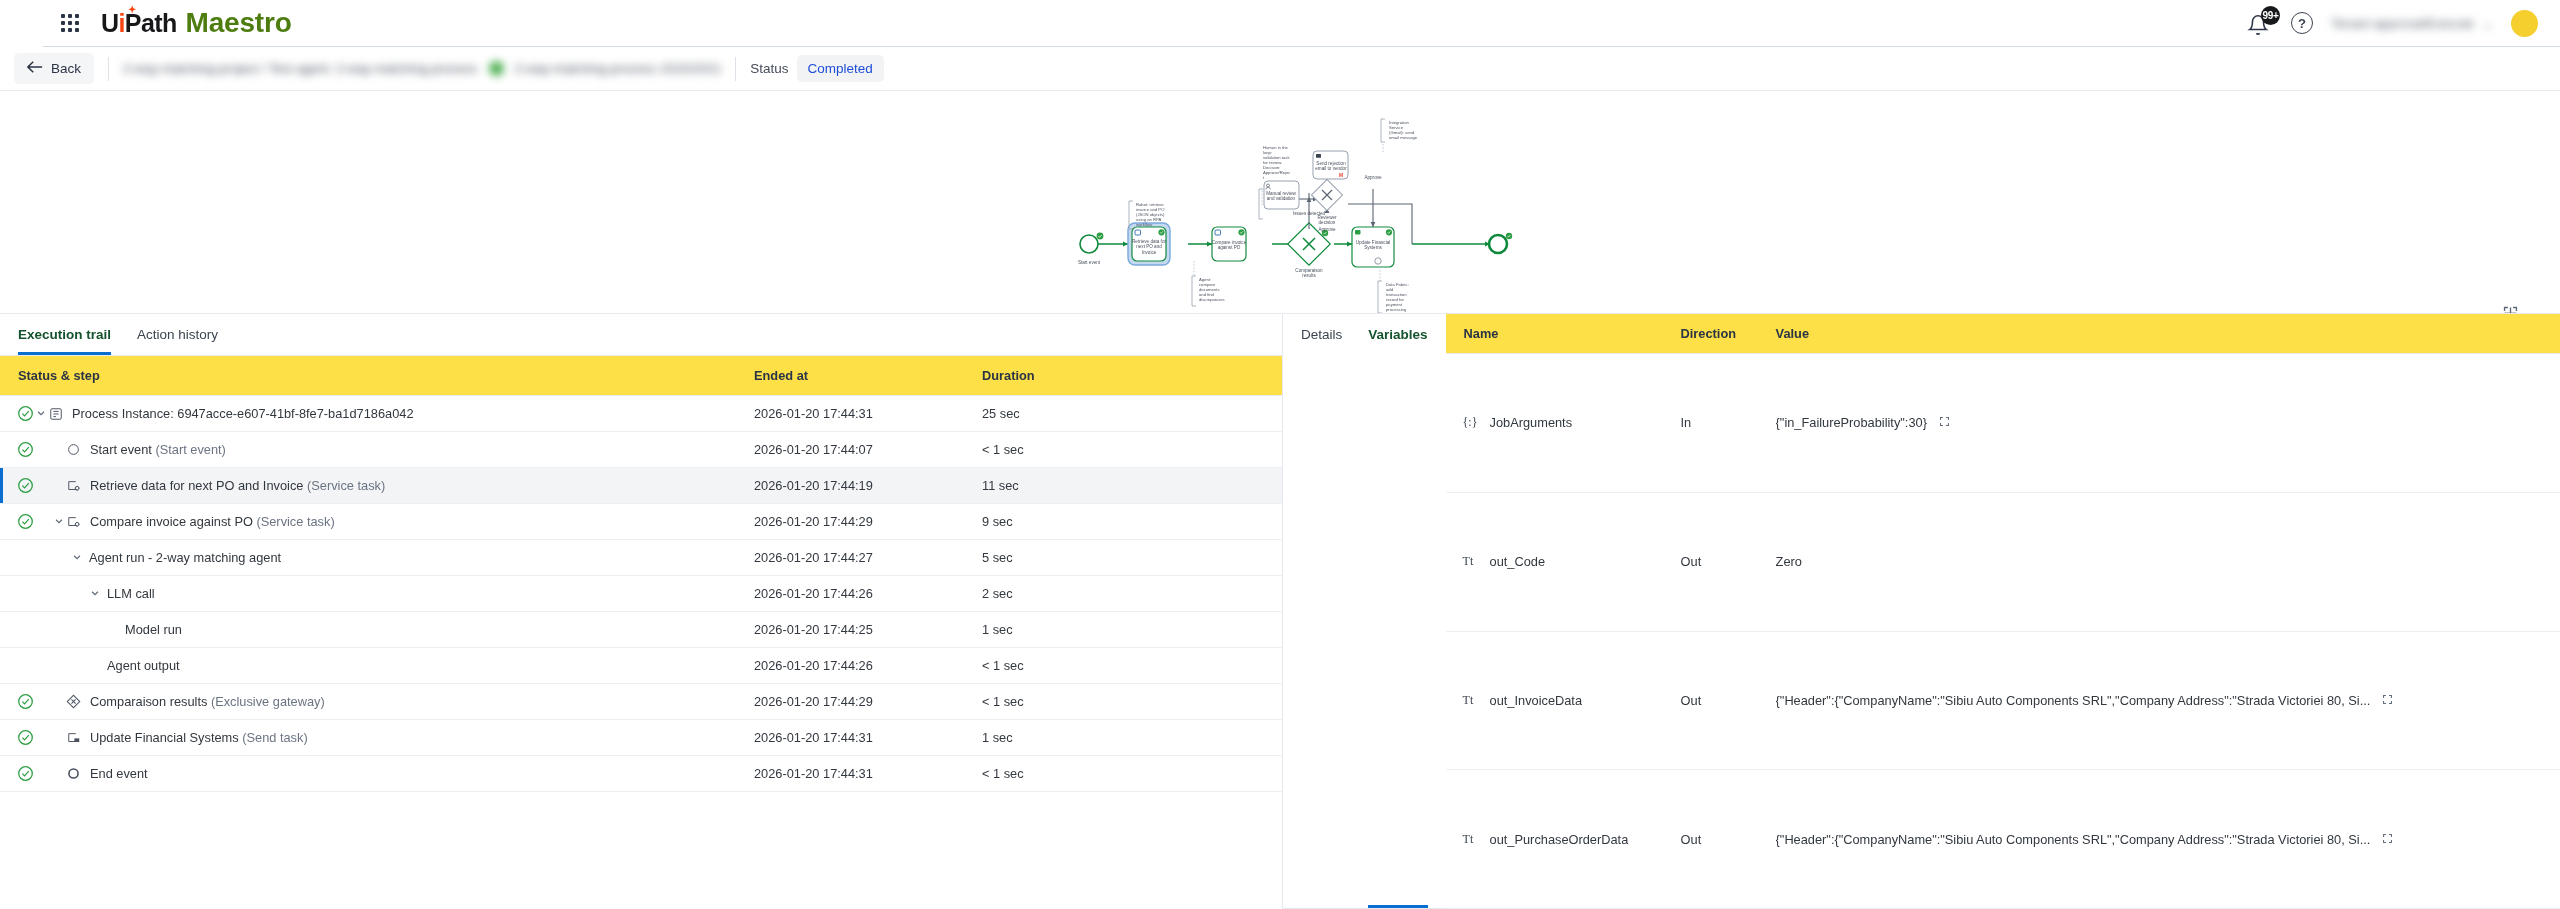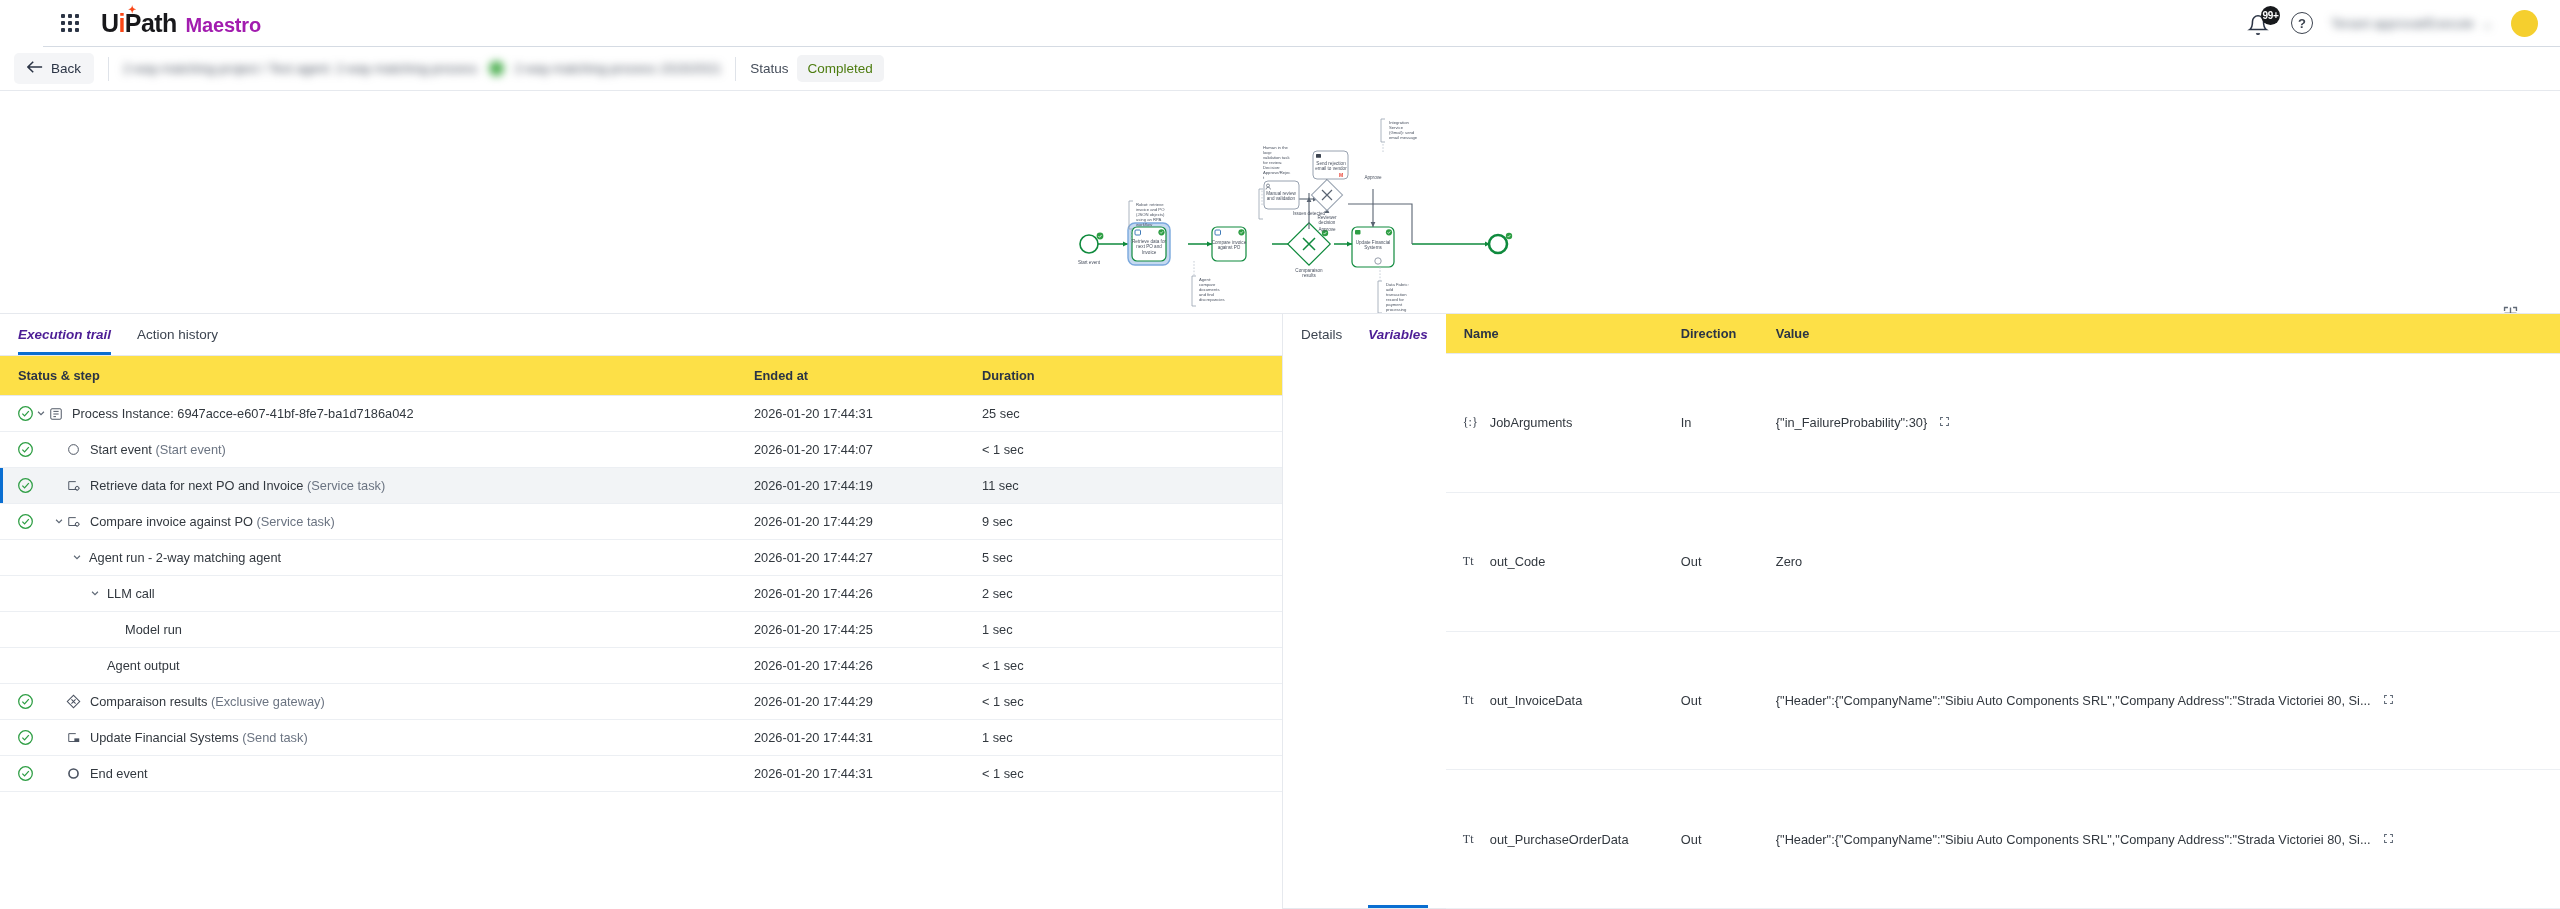--- a/index.html
+++ b/index.html
@@ -21,21 +21,21 @@
     position: relative;
     margin-left: 43px;
   }
   .apps-grid { display: grid; grid-template-columns: repeat(3,4px); grid-template-rows: repeat(3,4px);
                gap: 3px; margin-right: 22px; cursor: pointer; }
   .apps-grid i { width: 4px; height: 4px; background: #2b3445; border-radius: 1px; display:block; }
   .brand { display:flex; align-items:baseline; gap:9px; }
   .brand-uipath { font-size: 25px; font-weight: 700; letter-spacing: -0.6px; color:#18181b; position:relative; }
   .brand-uipath .dot-i { color: #fa4616; }
   .brand-spark { position:absolute; top:-5px; left:27px; color:#fa4616; font-size:10px; }
-  .brand-product { font-size: 20px; font-weight: 600; color: #a21caf; letter-spacing:-0.2px;}
+  .brand-product { font-size: 28px; font-weight: 600; color: #4d7c0f; letter-spacing:-0.2px;}
   .topbar-right { margin-left:auto; display:flex; align-items:center; gap: 18px; }
   .bell-wrap { position:relative; width:26px; height:26px; cursor:pointer; }
   .bell-wrap svg { position:absolute; bottom:0; left:0; }
   .bell-badge {
     position:absolute; top:-4px; right:-7px; background:#17191c; color:#fff;
     font-size:10px; font-weight:700; border-radius:50%; width:19px; height:19px;
     display:flex; align-items:center; justify-content:center; letter-spacing:-0.3px;
   }
   .help-icon { width:22px; height:22px; border:1.6px solid #3d4450; border-radius:50%;
                display:flex;align-items:center;justify-content:center;font-size:13px;
@@ -54,36 +54,36 @@
   .back-btn {
     display:flex; align-items:center; gap:8px; padding:7px 13px;
     background:#f4f5f7; border-radius:5px; font-size:13.5px; color:#2b3445;
     cursor:pointer; border:none;
   }
   .divider-v { width:1px; height:24px; background:#dfe3e9; margin: 0 14px; }
   .crumb-blur { display:flex; align-items:center; gap:11px; filter: blur(4.2px); user-select:none; }
   .crumb-blur span { font-size:13px; color:#4a5260; white-space:nowrap; }
   .crumb-dot { width:15px;height:15px;border-radius:50%;background:#4caf50; flex:none;}
   .status-label { font-size:13.5px; color:#454d5a; margin-right:8px; }
-  .status-badge { font-size:13.5px; color:#4d7c0f; background:#f2f3f5; border-radius:5px; padding:6px 11px; }
+  .status-badge { font-size:13.5px; color:#1d4ed8; background:#f2f3f5; border-radius:5px; padding:6px 11px; }
 
   
   .canvas { position:relative; height: 223px; border-bottom:1px solid #e6e9ee; background:#fff; overflow:hidden; }
   .canvas svg { position:absolute; top:0; left:0; }
   .zoom-ctrls { position:absolute; right:18px; bottom:8px; display:flex; gap:20px; align-items:center; }
   .zoom-ctrls div { cursor:pointer; color:#5f6976; display:flex; align-items:center; justify-content:center; }
 
   
   .lower { display:flex; height: 595px; }
   .pane-left { width: 1283px; border-right:1px solid #e6e9ee; display:flex; flex-direction:column; }
   .pane-right { flex:1; display:flex; }
 
   .tabs { display:flex; gap:26px; padding: 13px 18px 0 18px; border-bottom:1px solid #e6e9ee; }
   .tab { font-size:13.5px; padding-bottom:10px; color:#3c4插; color:#3c4450; cursor:pointer; border-bottom:3px solid transparent; }
-  .tab.active { color:#4c1d95; font-weight:600; border-bottom-color:#0a6ed1;font-style:italic; }
+  .tab.active { color:#14532d; font-weight:600; border-bottom-color:#0a6ed1; }
 
   table { width:100%; border-collapse: collapse; table-layout: fixed; }
   thead th {
     text-align:left; font-size:12.8px; font-weight:700; color:#2b3445;
     padding: 12px 0; background:#fde047; border-bottom:1px solid #e6e9ee;
   }
   tbody td { font-size:12.8px; color:#32383f; padding: 9px 0; border-bottom:1px solid #eceff3; height:33px; }
   tbody tr.sel { background:#f2f4f6; }
   tbody tr.sel td:first-child { box-shadow: inset 3px 0 0 0 #0a6ed1; }
 

